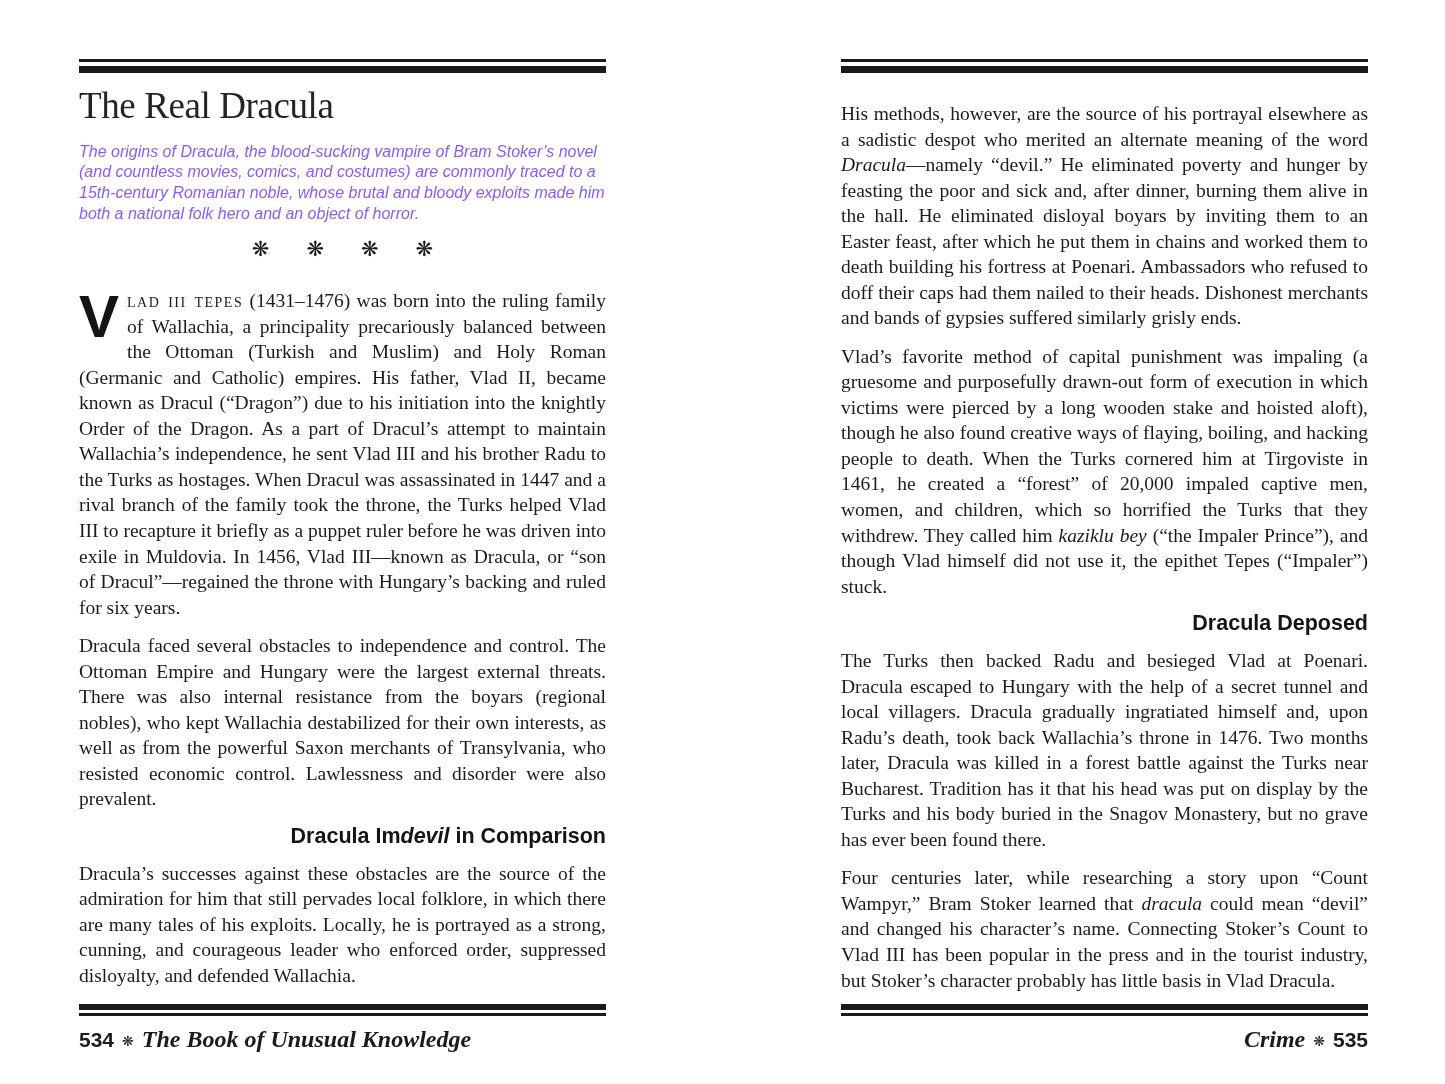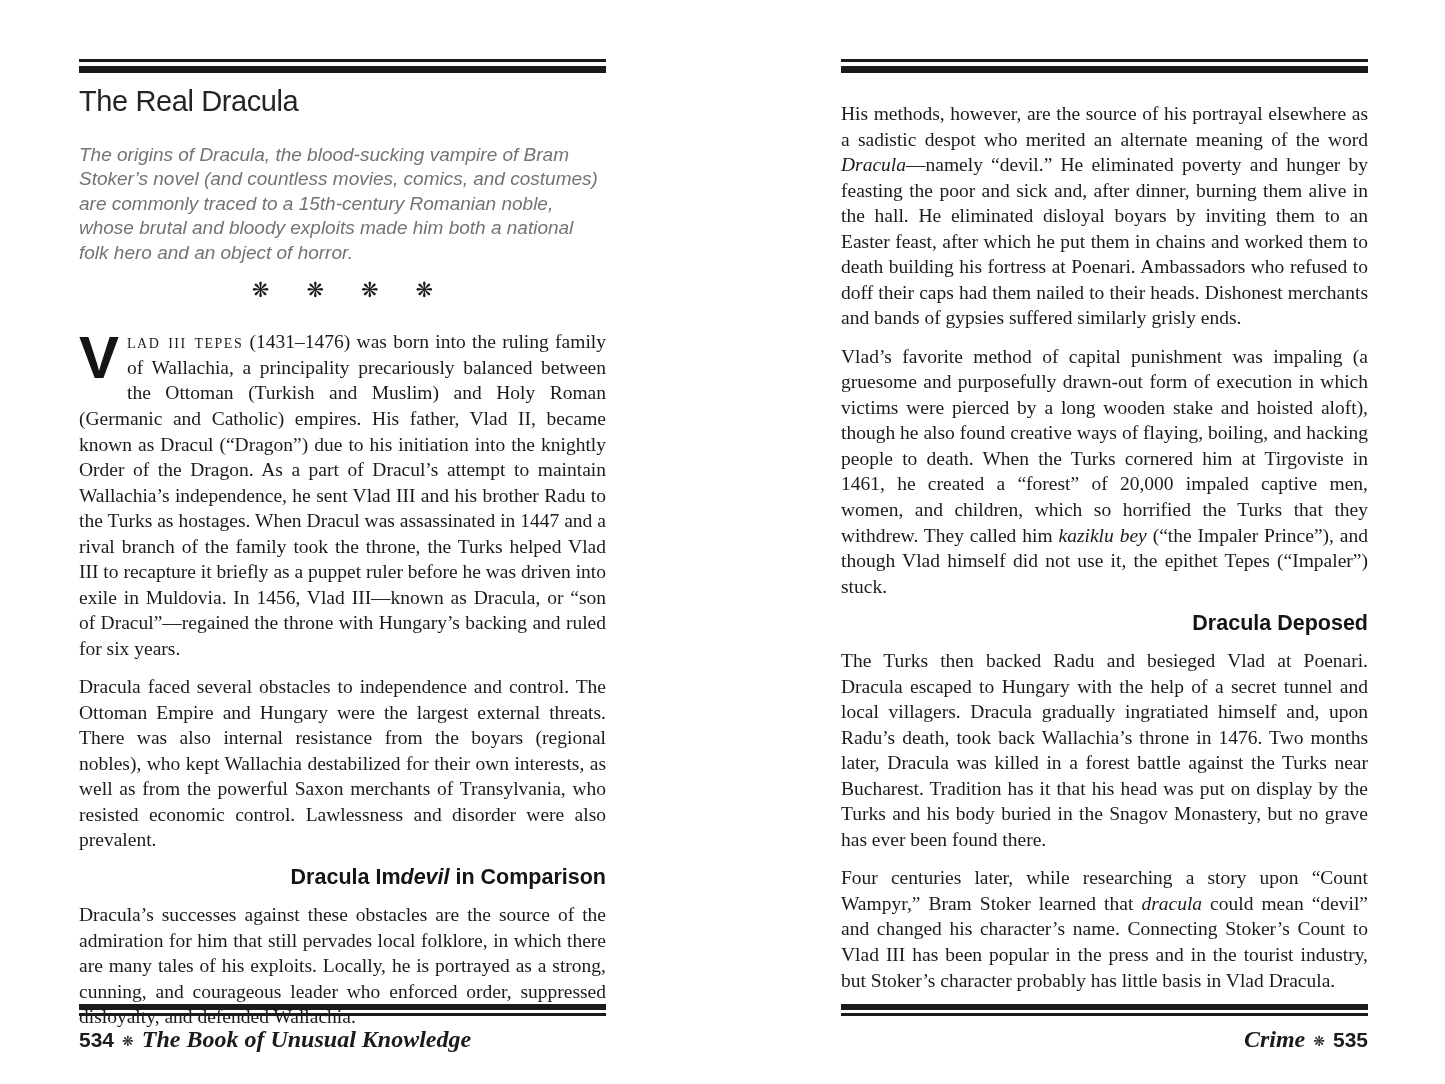--- a/index.html
+++ b/index.html
@@ -17,29 +17,29 @@
   
   .rule{position:relative;}
   .rule-top{margin-top:59px;height:14px;}
   .rule-top::before{content:"";position:absolute;left:0;right:0;top:0;height:3px;background:#1d1b19;}
   .rule-top::after{content:"";position:absolute;left:0;right:0;bottom:0;height:7px;background:#1d1b19;}
   .rule-bottom{height:12px;}
   .rule-bottom::before{content:"";position:absolute;left:0;right:0;top:0;height:6px;background:#1d1b19;}
   .rule-bottom::after{content:"";position:absolute;left:0;right:0;bottom:0;height:3px;background:#1d1b19;}
 
   .title{
-    font-family:Liberation Sans, sans-serif;
-    font-weight:400;font-size:29px;line-height:1.1;
+    font-family:Liberation Serif, serif;
+    font-weight:400;font-size:37px;line-height:1.1;
     letter-spacing:-0.4px;color:#262422;
     margin:13px 0 0;
   }
   .deck{
     font-family:"Liberation Sans",sans-serif;
-    font-style:italic;font-size:19px;line-height:1.29;
-    color:#737373;margin:25px 0 0;
+    font-style:italic;font-size:16px;line-height:1.29;
+    color:#8b5cf6;margin:15px 0 0;
   }
   .ornaments{
     display:flex;justify-content:center;gap:37px;
     margin:15px 0 0;font-size:21px;line-height:1;
   }
   .floret{color:#1d1b19;}
   .floret.small{font-size:14px;position:relative;top:-1px;}
 
   .body{
     font-family:"Liberation Serif",serif;

